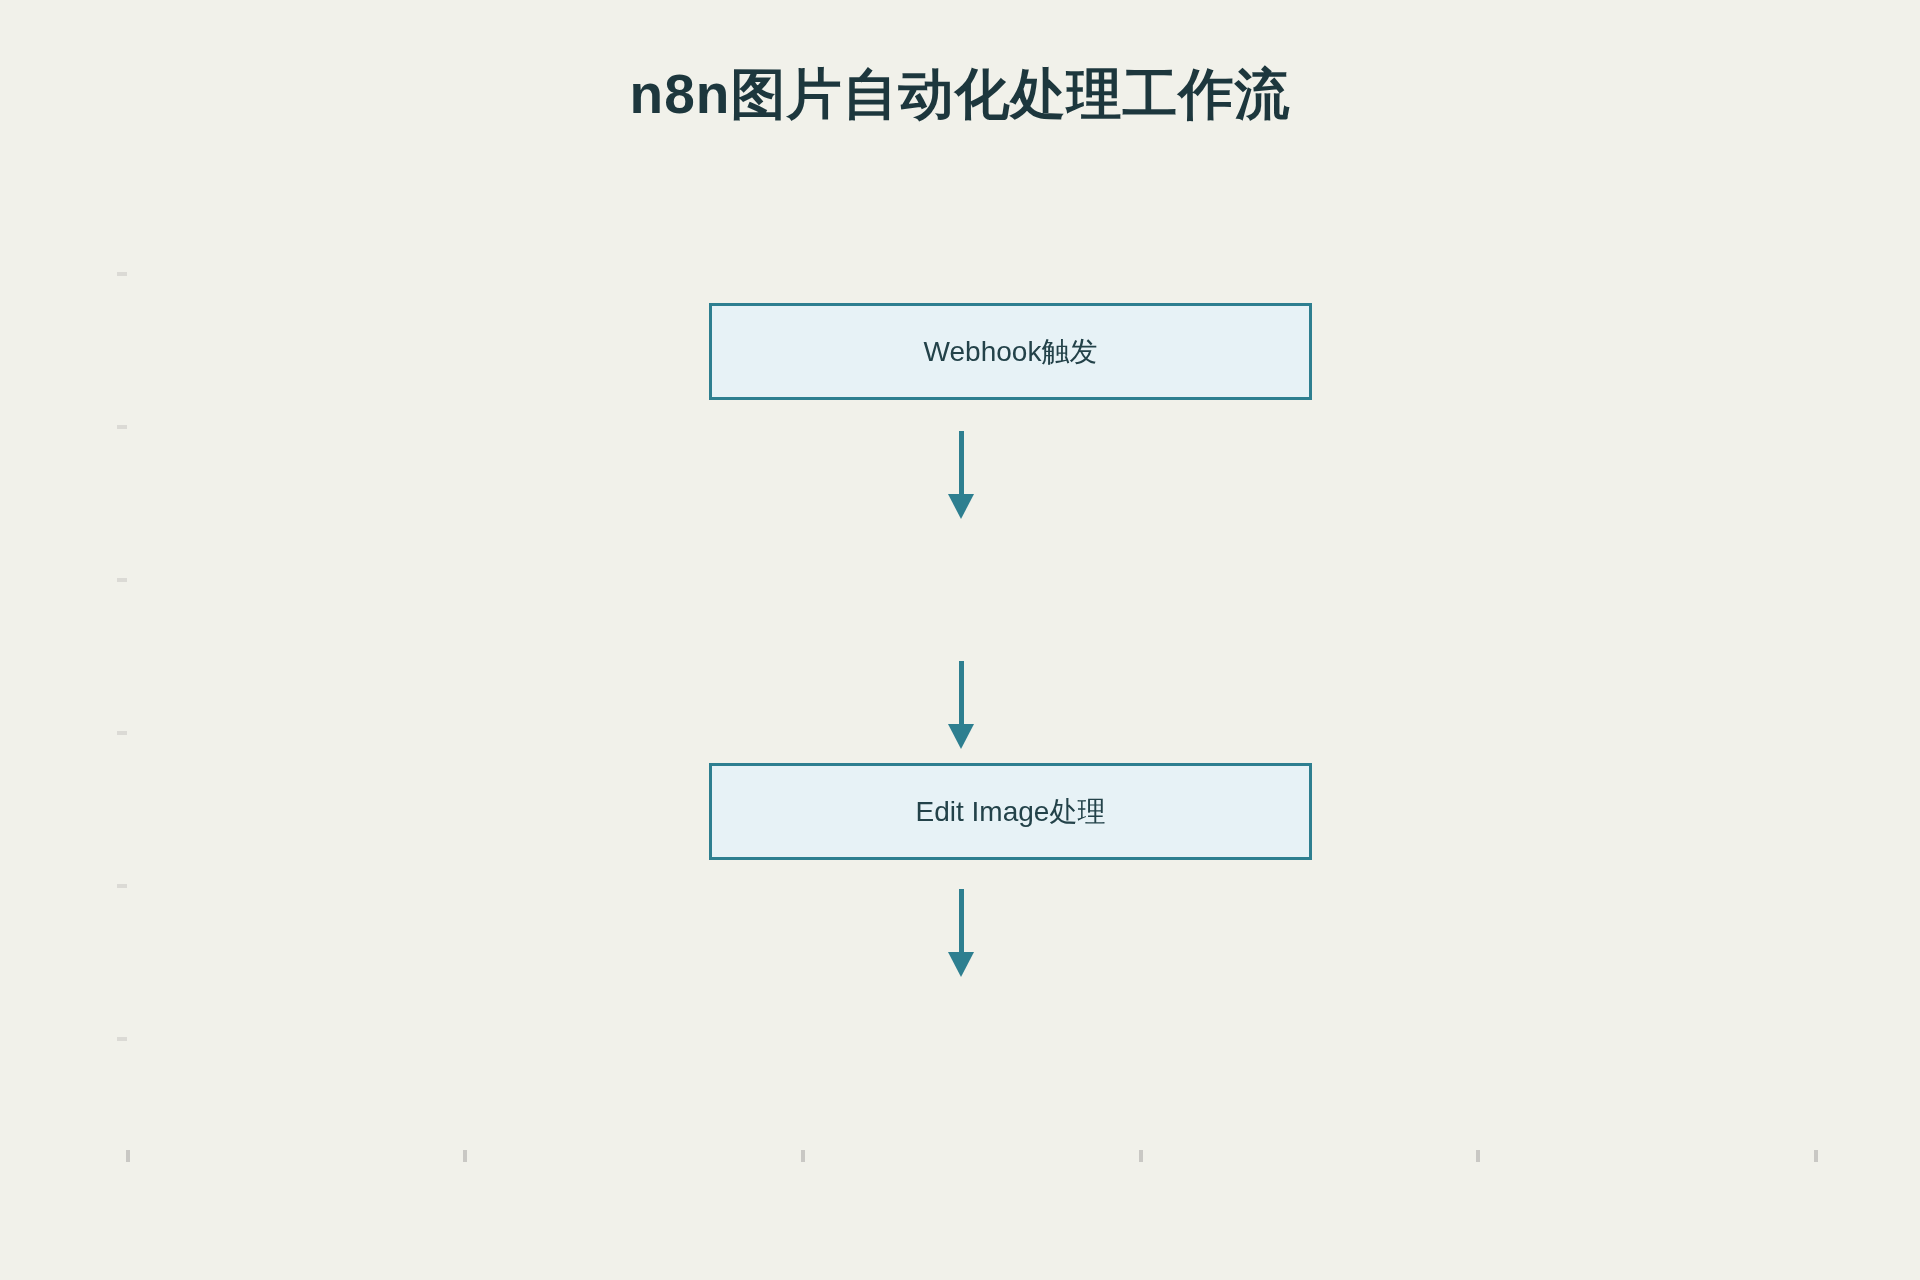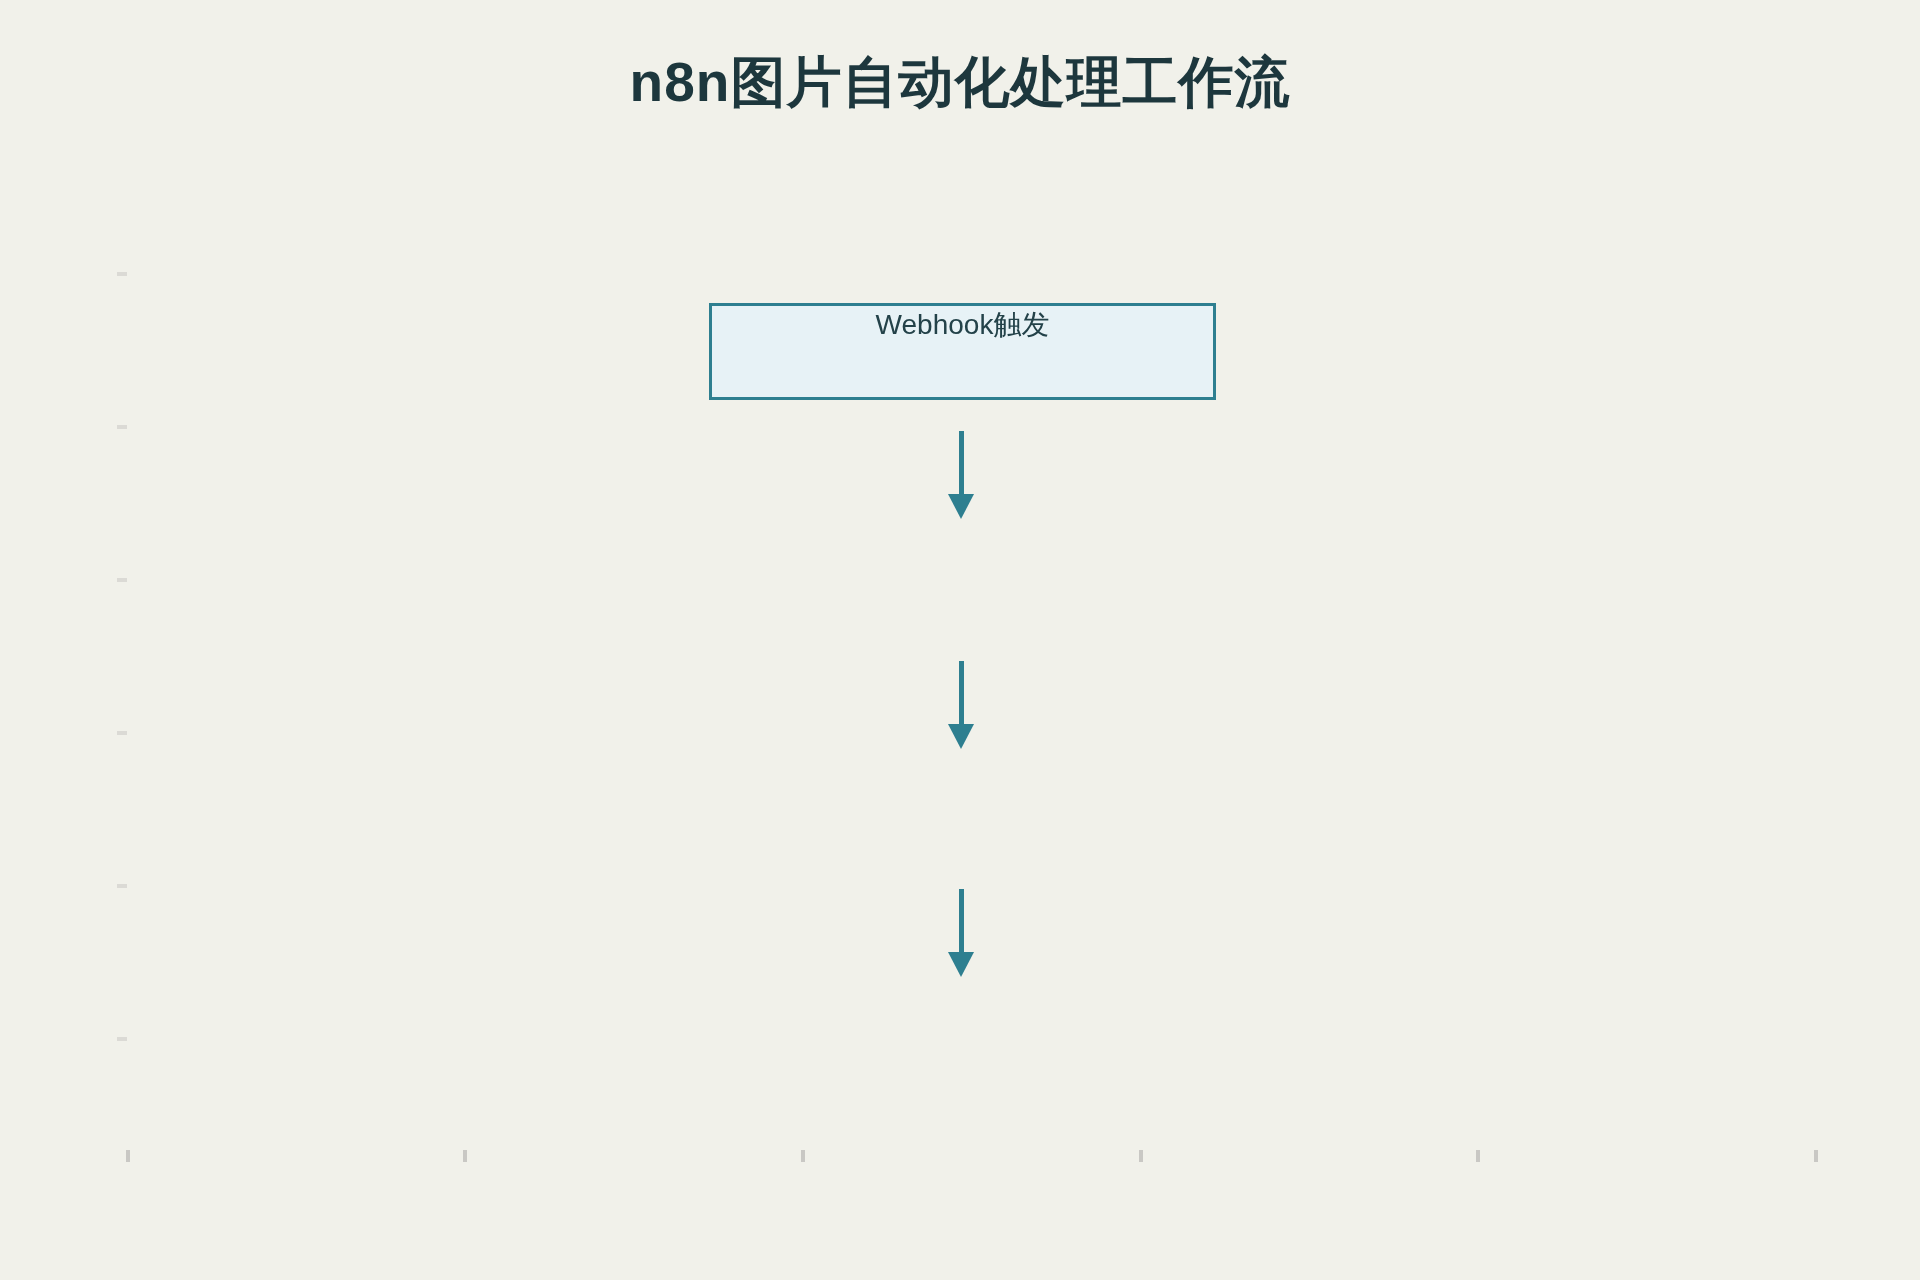--- a/index.html
+++ b/index.html
@@ -12,37 +12,38 @@
     height: 1280px;
     overflow: hidden;
     background: var(--background, #f1f1ea);
     font-family: "Liberation Sans", "DejaVu Sans", sans-serif;
   }
   .title {
     position: absolute;
     left: 0;
     right: 0;
     top: 50px;
-    margin: 4px;
+    margin: 16px;
     text-align: center;
     font-size: 55px;
     line-height: 1.05;
     font-weight: 700;
     letter-spacing: 1px;
     color: var(--title-text, #1d373d);
   }
   .node {
     position: absolute;
     left: 709px;
-    width: 507px;
+    width: 603px;
     height: 97px;
     box-sizing: border-box;
     background: var(--node-fill, #e7f2f6);
     border: 3px solid var(--node-border, #2e7f90);
     display: flex;
+    align-items: center;
     justify-content: center;
   }
   .node-label {
     font-size: 28px;
     color: var(--node-text, #234249);
     white-space: nowrap;
   }
   .arrow {
     position: absolute;
     left: 948px;
@@ -94,20 +95,23 @@
     <div class="arrow-stem"></div>
     <div class="arrow-head"></div>
   </div>
 
 
   <div class="arrow" style="top:661px">
     <div class="arrow-stem"></div>
     <div class="arrow-head"></div>
   </div>
 
+  <div class="node" style="top:763px">
+    <span class="node-label">Edit Image处理</span>
+  </div>
 
   <div class="arrow" style="top:889px">
     <div class="arrow-stem"></div>
     <div class="arrow-head"></div>
   </div>
 
 
   <div class="tick tick-h" style="left:117px;top:272px"></div>
   <div class="tick tick-h" style="left:117px;top:425px"></div>
   <div class="tick tick-h" style="left:117px;top:578px"></div>

